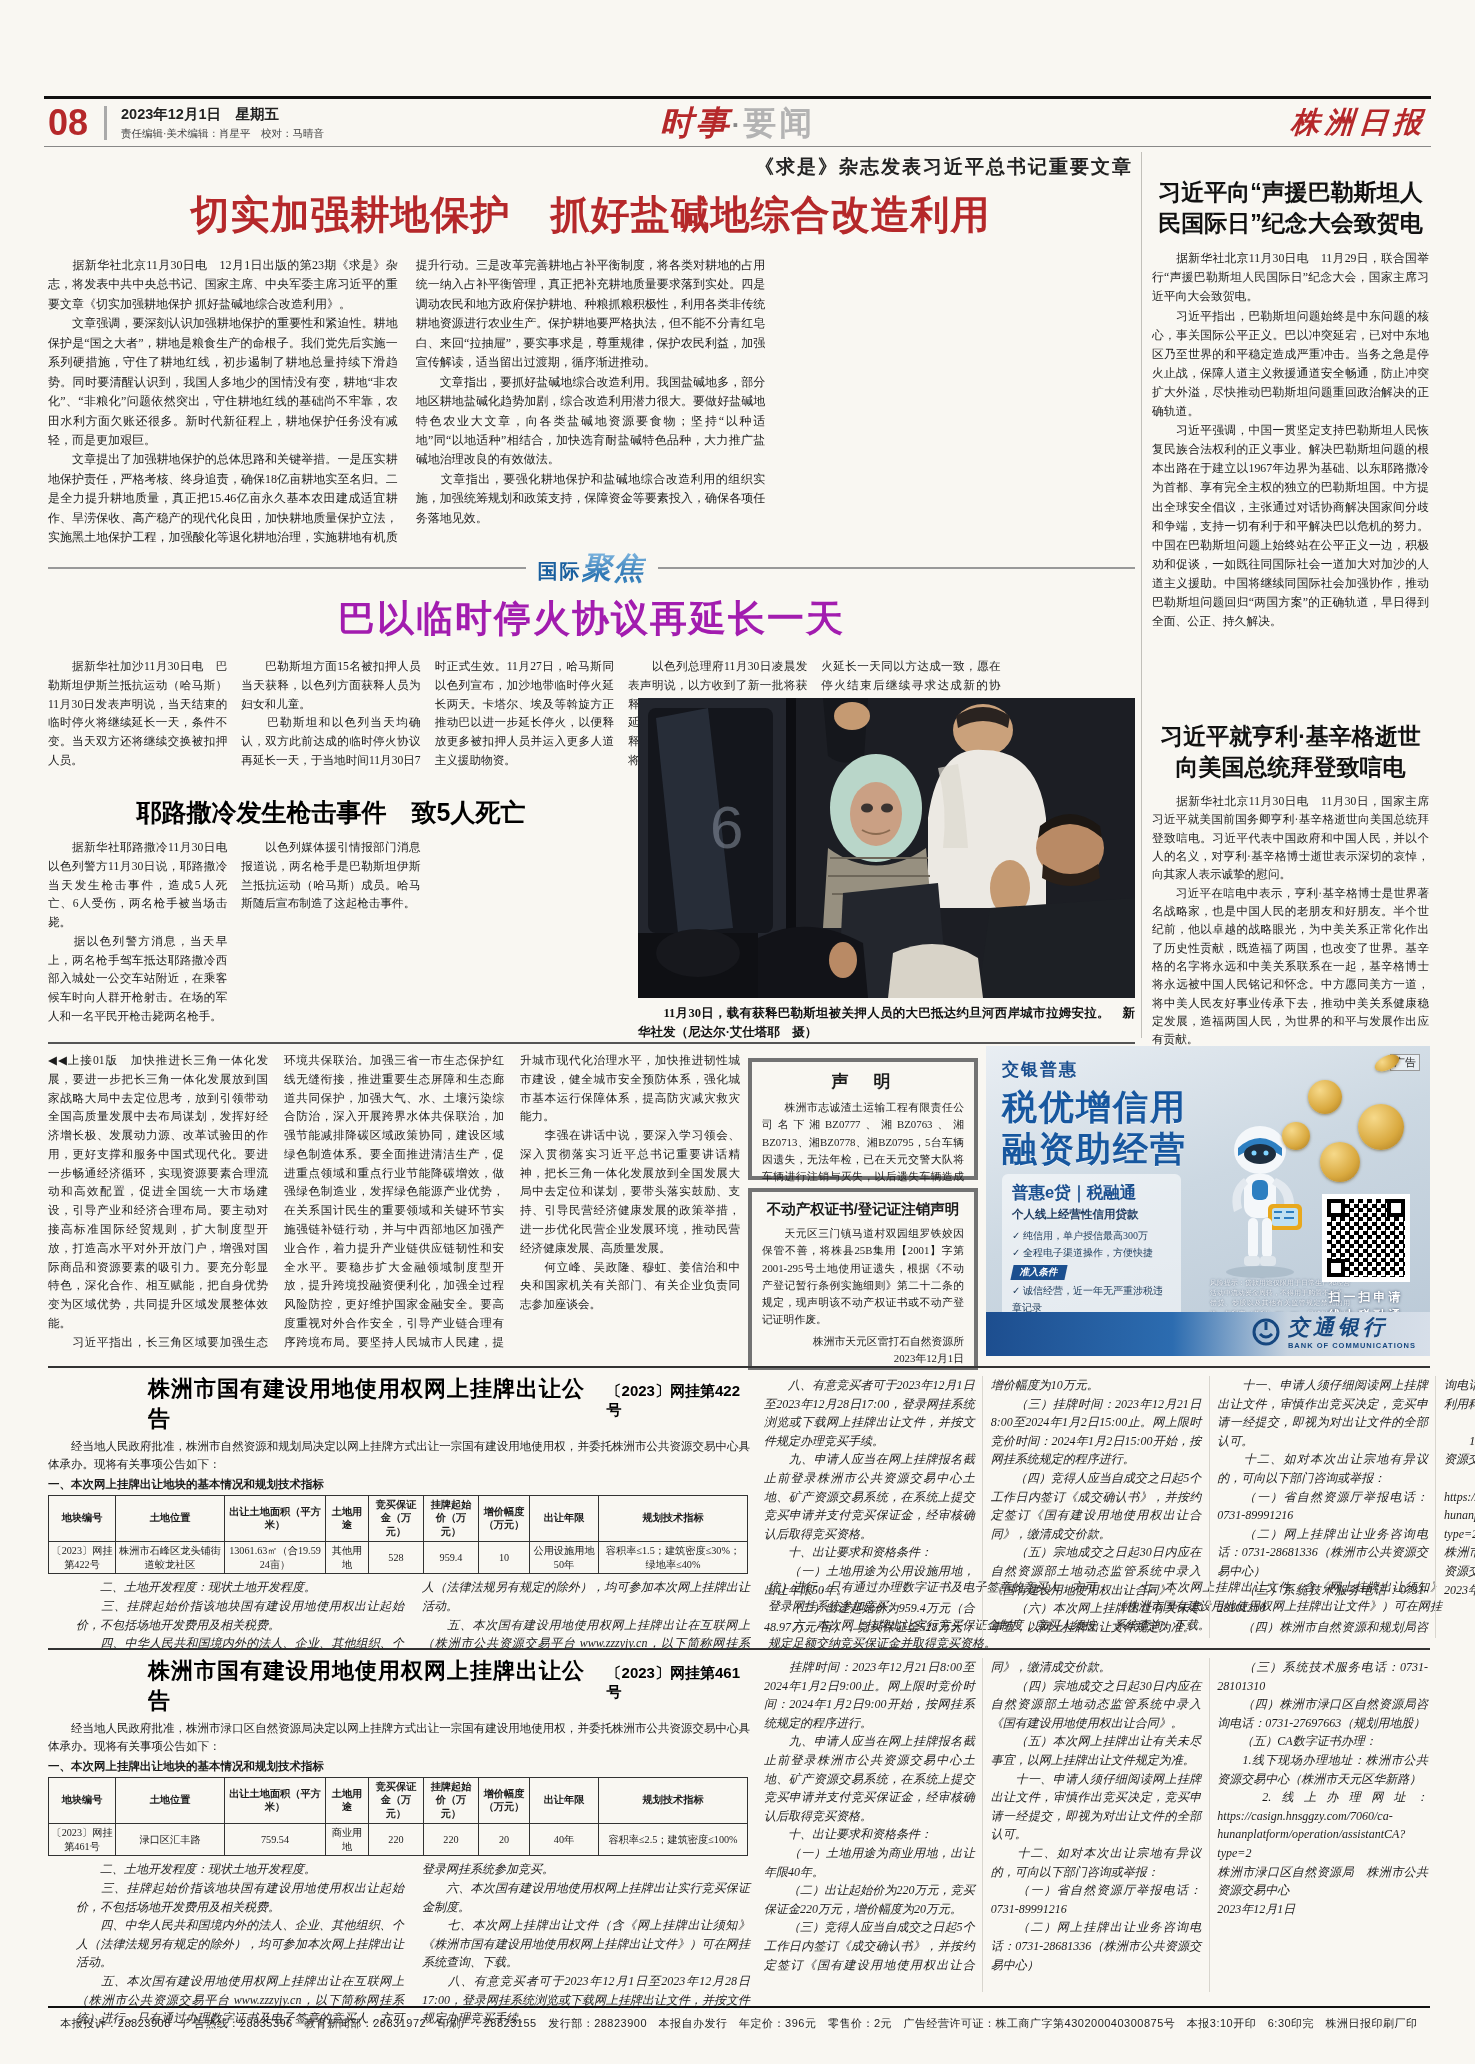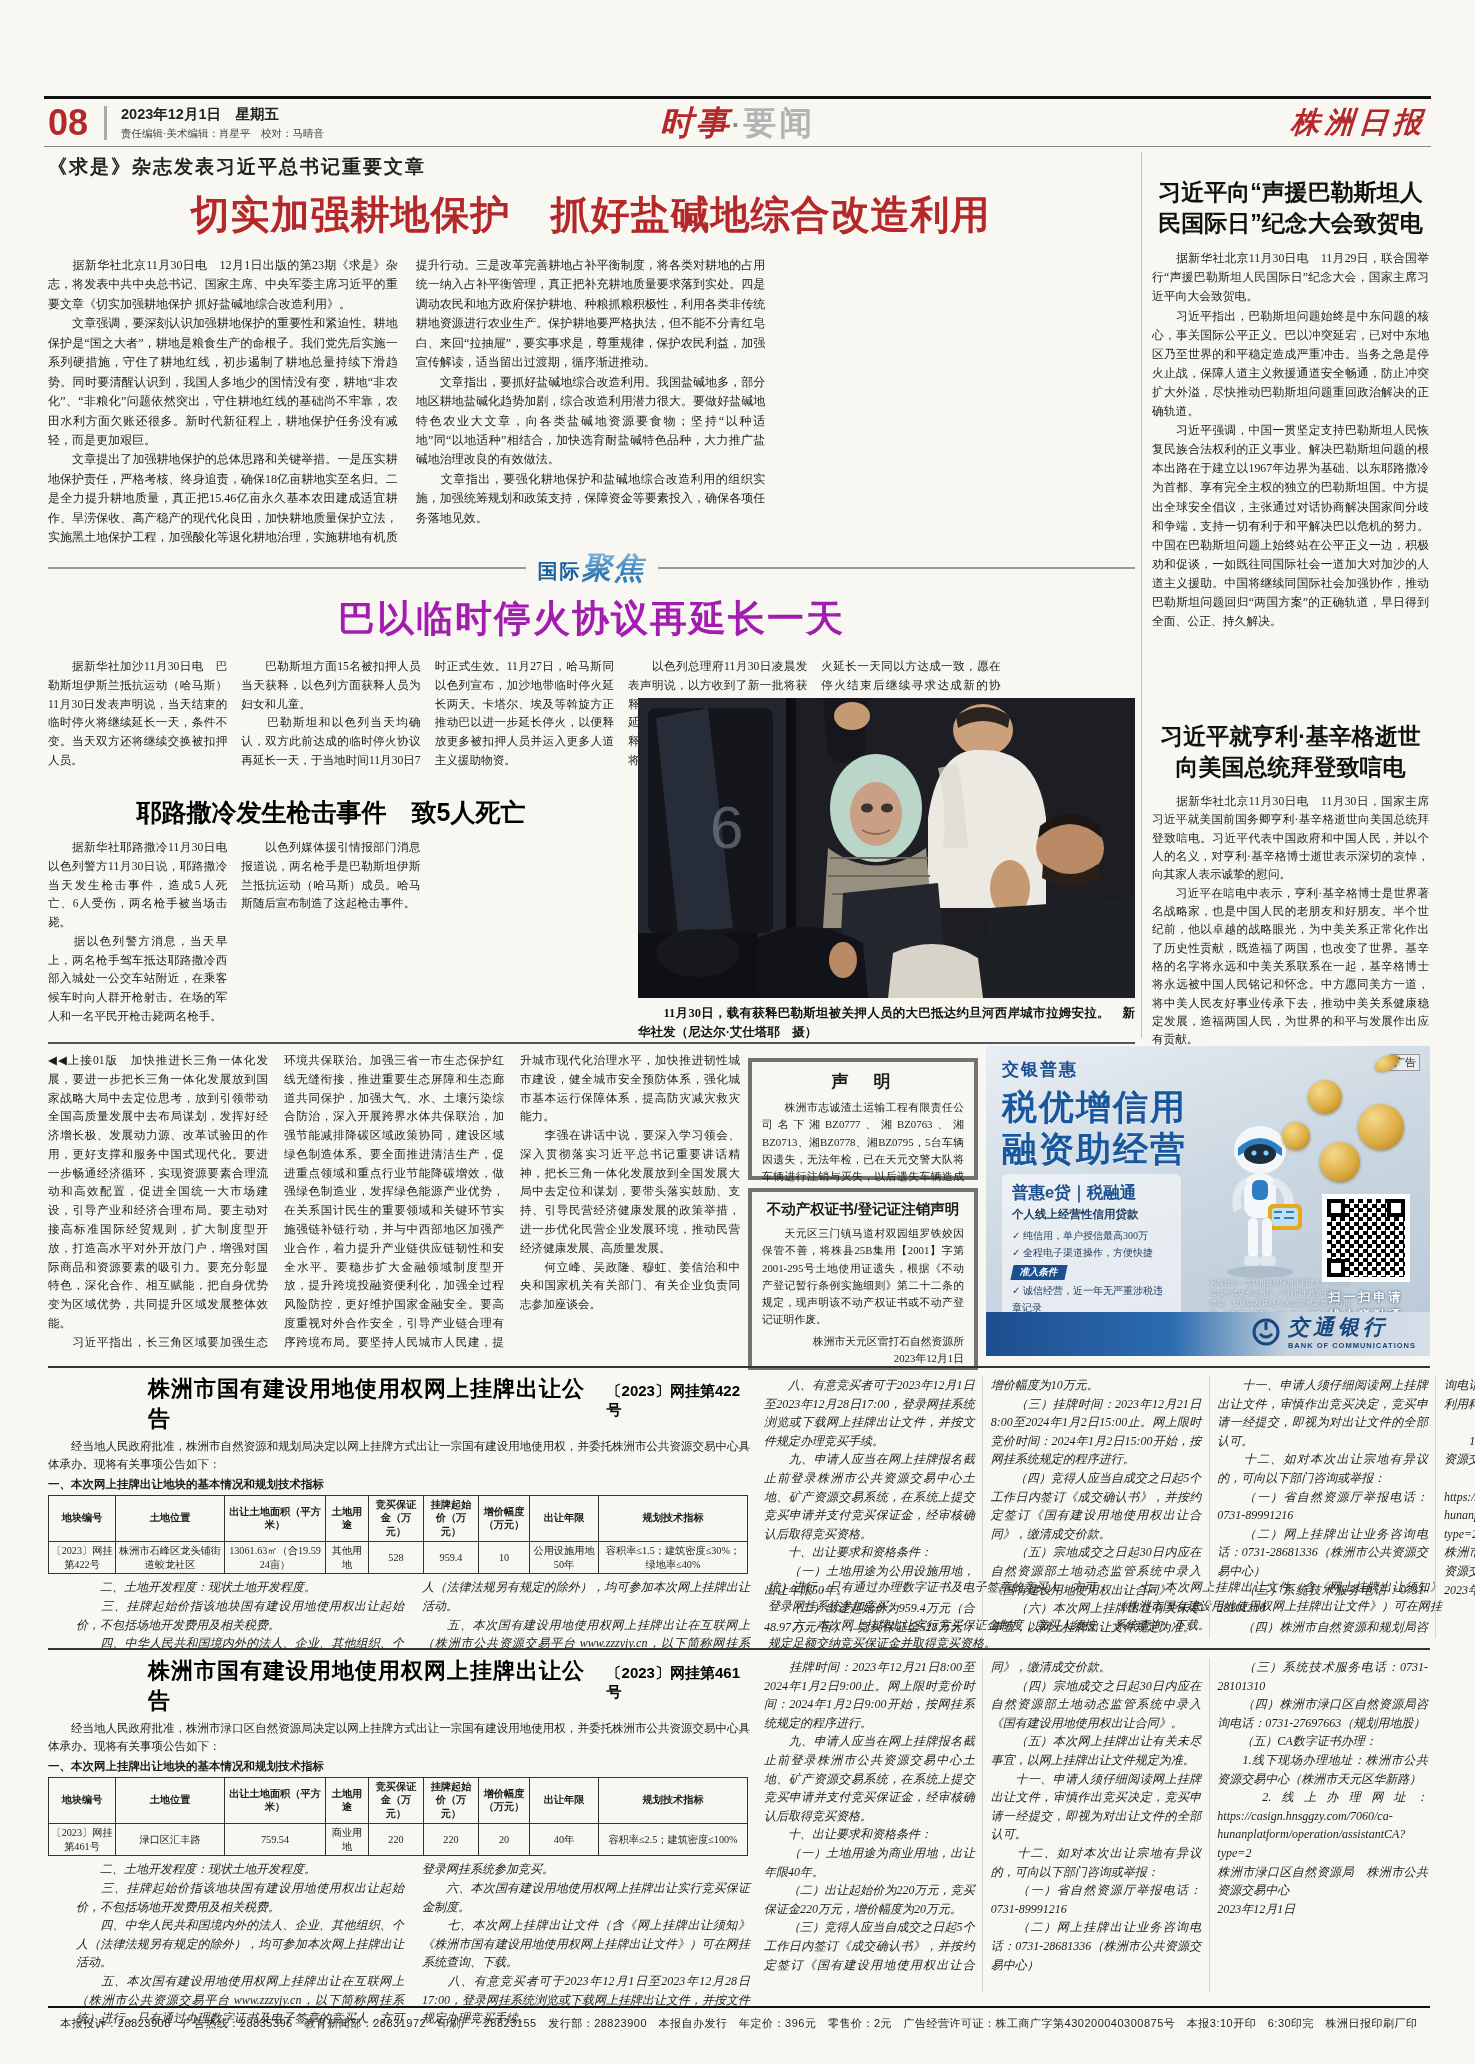--- a/index.html
+++ b/index.html
@@ -18,21 +18,21 @@
   .hdr-center .dot{color:#888;font-size:26px;}
   .hdr-center .gray{color:#b3b3b3;}
   .masthead{margin-left:auto;font-weight:900;font-size:29px;color:#b5282a;letter-spacing:5px;font-style:italic;transform:skewX(-4deg);}
   .hdrrule{position:absolute;left:44px;top:146px;width:1387px;height:1px;background:#888;}
   
   .body-text{font-size:12px;line-height:1.62;text-align:justify;white-space:pre-line;color:#1c1c1c;}
   .cols-3{column-count:3;column-gap:18px;column-fill:auto;}
   .cols-2{column-count:2;column-gap:18px;column-fill:auto;margin-left:28px;}
   .block{position:absolute;}
   
-  .kicker{text-align:left;font-family:Liberation Serif, serif;font-weight:700;font-size:19px;letter-spacing:2px;color:#222;}
+  .kicker{text-align:right;font-family:Liberation Serif, serif;font-weight:700;font-size:19px;letter-spacing:2px;color:#222;}
   .lead-headline{text-align:center;font-family:"Liberation Sans","DejaVu Sans",sans-serif;font-weight:900;font-size:39px;letter-spacing:1px;color:#b5282a;margin:8px 0 14px 0;}
   
   .vrule{position:absolute;left:1141px;top:152px;width:1px;height:886px;background:#c2c0ba;}
   .rail-headline{text-align:center;font-family:"Liberation Sans","DejaVu Sans",sans-serif;font-weight:900;font-size:23px;line-height:1.35;color:#111;white-space:pre-line;margin-bottom:10px;}
   
   .intl{border-bottom:2px solid #555;}
   .badge-row{display:flex;align-items:center;justify-content:center;height:40px;}
   .badge-row .line{flex:1;height:2px;background:#999;}
   .badge{display:flex;align-items:baseline;padding:0 12px;font-family:"Liberation Sans","DejaVu Sans",sans-serif;}
   .badge .b1{font-size:20px;font-weight:700;color:#1a5f9e;letter-spacing:2px;}

